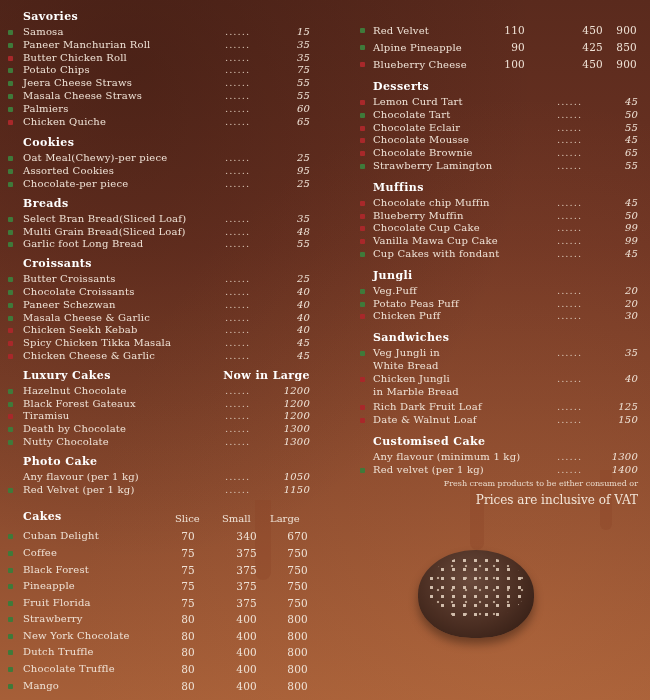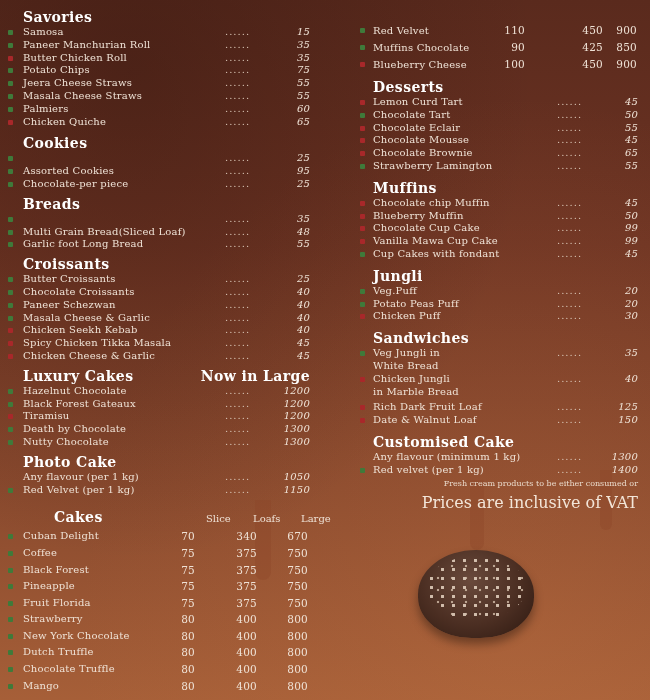--- a/index.html
+++ b/index.html
@@ -12,21 +12,21 @@
   .bg-glow {
     position: absolute; inset: 0; pointer-events: none;
     background:
       radial-gradient(ellipse at 20% 10%, rgba(40,15,10,0.35), transparent 55%),
       radial-gradient(ellipse at 80% 90%, rgba(200,120,70,0.25), transparent 60%);
   }
   .col { position: absolute; top: 0; }
   .col-left { left: 0; width: 325px; }
   .col-right { left: 330px; width: 320px; }
   .section-title {
-    font-weight: bold; font-size: 14px; color: #ffffff;
+    font-weight: bold; font-size: 11px; color: #ffffff;
     letter-spacing: 0.4px; margin: 0; line-height: 18px;
   }
   .row {
     position: relative; height: 12.8px; font-size: 10px; line-height: 12.8px;
     letter-spacing: 0.2px; color: #efe2d6;
   }
   .row .dot {
     position: absolute; width: 5px; height: 5px; border-radius: 1px; top: 4px;
   }
   .row .name { position: absolute; white-space: nowrap; }
@@ -48,21 +48,21 @@
   .col-right .row .name { left: 43px; }
   .col-right .row .dots { left: 227px; }
   .col-right .row .price { right: 12px; width: 60px; }
 
   .two-line { height: 26px; }
   .two-line .name { line-height: 12.5px; }
 
   .heading-row { display: flex; justify-content: space-between; padding-right: 15px; }
 
   .cakes-head {
-    position: relative; height: 20px; margin-left: 31px;
+    position: relative; height: 20px;
   }
   .cakes-head .section-title { position: absolute; left: 0; top: 0; }
   .cakes-head .colhdr {
     position: absolute; top: 5px; font-size: 10px; color: #efe2d6;
   }
   .cake-row .v1, .cake-row .v2, .cake-row .v3 {
     position: absolute; text-align: right; width: 40px; font-size: 10.5px;
   }
   .col-left .cake-row { height: 16.6px; line-height: 16.6px; }
   .col-left .cake-row .dot { top: 6px; }
@@ -73,21 +73,21 @@
   .col-right .cake-row { height: 17px; line-height: 17px; }
   .col-right .cake-row .dot { top: 6px; }
   .col-right .cake-row .v1 { left: 155px; }
   .col-right .cake-row .v2 { left: 233px; }
   .col-right .cake-row .v3 { left: 267px; }
 
   .note {
     font-size: 8px; text-align: right; padding-right: 12px; line-height: 10px; color: #eadacb;
   }
   .vat {
-    font-size: 16px; text-align: right; padding-right: 12px; margin-top: 4px; color: #f3e6d9;
+    font-size: 12px; text-align: right; padding-right: 12px; margin-top: 4px; color: #f3e6d9;
   }
 
   .truffle {
     position: absolute; left: 418px; top: 550px; width: 116px; height: 88px;
     border-radius: 50% 50% 46% 46%;
     background: radial-gradient(ellipse at 45% 35%, #6a4a3c 0%, #4b2e22 55%, #2c1810 100%);
     box-shadow: 0 6px 10px rgba(0,0,0,0.35);
   }
   .truffle::before {
     content: ""; position: absolute; inset: 6px 8px 18px 8px; border-radius: 50%;
@@ -164,20 +164,21 @@
           <span class="price">65</span>
         </div>
       </div>
   </div>
   <div style="height:6px"></div>
   <div>
     <h2 class="section-title">Cookies</h2>
     <div>
         <div class="row">
           <span class="dot veg"></span>
+          <span class="name">Oat Meal(Chewy)-per piece</span>
           <span class="dots">......</span>
           <span class="price">25</span>
         </div>
         <div class="row">
           <span class="dot veg"></span>
           <span class="name">Assorted Cookies</span>
           <span class="dots">......</span>
           <span class="price">95</span>
         </div>
         <div class="row">
@@ -187,20 +188,21 @@
           <span class="price">25</span>
         </div>
       </div>
   </div>
   <div style="height:4px"></div>
   <div>
     <h2 class="section-title">Breads</h2>
     <div>
         <div class="row">
           <span class="dot veg"></span>
+          <span class="name">Select Bran Bread(Sliced Loaf)</span>
           <span class="dots">......</span>
           <span class="price">35</span>
         </div>
         <div class="row">
           <span class="dot veg"></span>
           <span class="name">Multi Grain Bread(Sliced Loaf)</span>
           <span class="dots">......</span>
           <span class="price">48</span>
         </div>
         <div class="row">
@@ -313,21 +315,21 @@
           <span class="dots">......</span>
           <span class="price">1150</span>
         </div>
       </div>
   </div>
   <div style="height:12px"></div>
   <div>
     <div class="cakes-head">
       <h2 class="section-title">Cakes</h2>
       <span class="colhdr" style="left:175px">Slice</span>
-      <span class="colhdr" style="left:222px">Loafs</span>
+      <span class="colhdr" style="left:222px">Small</span>
       <span class="colhdr" style="left:270px">Large</span>
     </div>
     <div>
         <div class="row cake-row">
           <span class="dot veg"></span>
           <span class="name">Cuban Delight</span>
           <span class="v1">70</span>
           <span class="v2">340</span>
           <span class="v3">670</span>
         </div>
@@ -404,21 +406,21 @@
     <div>
         <div class="row cake-row">
           <span class="dot veg"></span>
           <span class="name">Red Velvet</span>
           <span class="v1">110</span>
           <span class="v2">450</span>
           <span class="v3">900</span>
         </div>
         <div class="row cake-row">
           <span class="dot veg"></span>
-          <span class="name">Muffins Chocolate</span>
+          <span class="name">Alpine Pineapple</span>
           <span class="v1">90</span>
           <span class="v2">425</span>
           <span class="v3">850</span>
         </div>
         <div class="row cake-row">
           <span class="dot nonveg"></span>
           <span class="name">Blueberry Cheese</span>
           <span class="v1">100</span>
           <span class="v2">450</span>
           <span class="v3">900</span>

